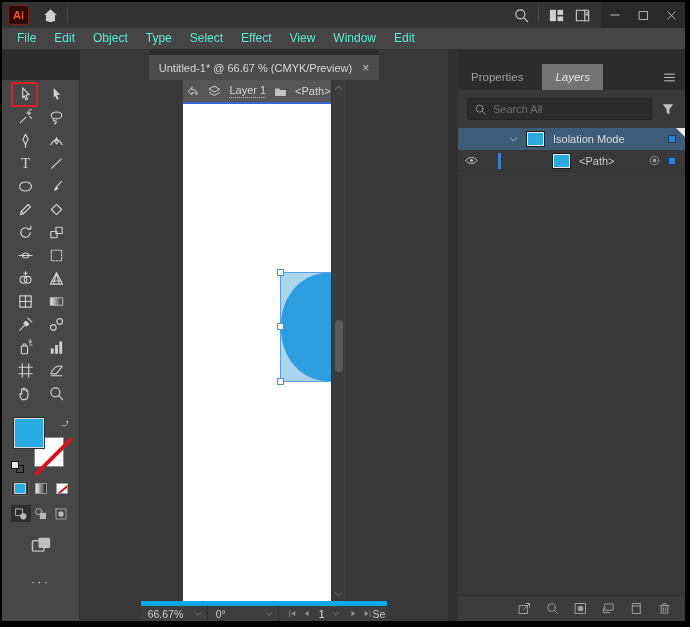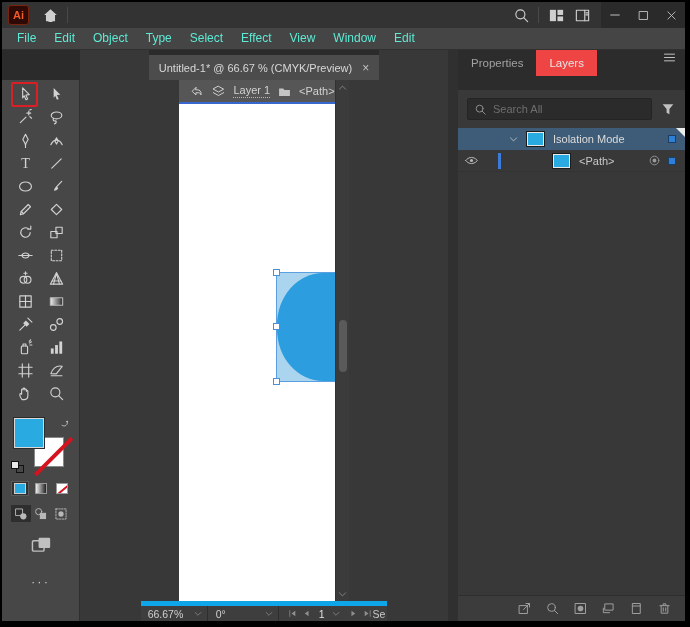--- a/index.html
+++ b/index.html
@@ -57,21 +57,21 @@
   .toolbar-more{margin-top:18px;color:#c9c9c9;font-size:13px;letter-spacing:2px;flex:none;}
 
   
   .centercol{width:368px;flex:none;display:flex;flex-direction:column;min-height:0;align-items:center;}
   .tabstrip{height:30px;background:#2b2b2b;display:flex;align-items:flex-end;flex:none;}
   .doctab{height:25px;background:#4c4c4c;display:flex;align-items:center;padding:0 10px;gap:10px;max-width:250px;}
   .doctab .title{font-size:11px;color:#d8d8d8;white-space:nowrap;}
   .doctab .close{color:#c2c2c2;font-size:12px;line-height:1;}
   .midrow{flex:1;display:flex;min-height:0;}
   .midleft{flex:1;display:flex;flex-direction:column;min-width:0;}
-  .breadcrumb{height:22px;background:#565656;display:flex;align-items:center;gap:7px;padding-left:10px;flex:none;font-size:11px;color:#d2d2d2;}
+  .breadcrumb{height:22px;background:#565656;display:flex;align-items:center;gap:7px;padding-left:2px;flex:none;font-size:11px;color:#d2d2d2;}
   .bc-layer{border-bottom:1px dotted #b5b5b5;padding-bottom:1px;}
   .blueline{height:2px;background:#3868cf;flex:none;}
   .canvas{flex:1;background:#ffffff;position:relative;overflow:hidden;}
   
   .shape-bbox{position:absolute;left:98px;top:169px;width:149px;height:108px;}
   .corner-rect{position:absolute;inset:0;background:#abd5ee;outline:1px solid #5b9fe0;}
   .round-shape{position:absolute;inset:0;background:#2c9ddf;border-radius:46px / 52px;}
   .handle{position:absolute;width:7px;height:7px;background:#fff;border:1px solid #4a90d8;}
   
   .vscroll{width:14px;flex:none;background:#3b3b3b;border-left:1px solid #323232;position:relative;display:flex;flex-direction:column;justify-content:space-between;align-items:center;}
@@ -84,23 +84,23 @@
   .sb-zoom{width:66px;padding-left:7px;justify-content:space-between;}
   .sb-rot{width:70px;padding-left:8px;justify-content:space-between;}
   .sb-nav{padding-left:8px;gap:3px;color:#8f8f8f;}
   .sb-page{color:#e0e0e0;display:flex;align-items:center;gap:6px;padding:0 4px;}
   .sb-right{margin-left:auto;padding-right:2px;color:#c9c9c9;}
 
   .gutter{width:10px;flex:none;background:#303030;}
 
   
   .rightcol{width:227px;flex:none;display:flex;flex-direction:column;background:#393939;min-height:0;}
-  .panel-tabs{height:40px;background:#2c2c2c;display:flex;flex:none;}
+  .panel-tabs{height:40px;background:#2c2c2c;display:flex;align-items:flex-end;flex:none;gap:6px;}
   .ptab{height:26px;padding:0 13px;display:flex;align-items:center;font-size:11.5px;color:#a2a2a2;}
-  .ptab.active{background:#ef4444;color:#e6e6e6;}
+  .ptab.active{background:#737373;color:#e6e6e6;font-style:italic;}
   .ptab-menu{margin-left:auto;margin-right:8px;margin-bottom:5px;color:#c0c0c0;}
   .search-row{display:flex;align-items:center;gap:8px;padding:8px 9px 8px 9px;flex:none;}
   .search-field{flex:1;height:22px;background:#2b2b2b;border:1px solid #242424;border-radius:2px;display:flex;align-items:center;padding:0 6px;gap:6px;}
   .search-field input{flex:1;background:transparent;border:none;outline:none;color:#c9c9c9;font-size:11px;font-family:"Liberation Sans",sans-serif;min-width:0;}
   .search-field input::placeholder{color:#6e6e6e;}
   .layer-list{position:relative;flex:none;}
   .notch{position:absolute;right:0;top:0;width:0;height:0;border-top:9px solid #ececec;border-left:9px solid transparent;z-index:2;}
   .lrow{height:22px;display:flex;align-items:center;font-size:11px;color:#dcdcdc;position:relative;}
   .lrow.selected{background:#3e5c77;}
   .lrow.plain{background:#383838;border-bottom:1px solid #333;}

